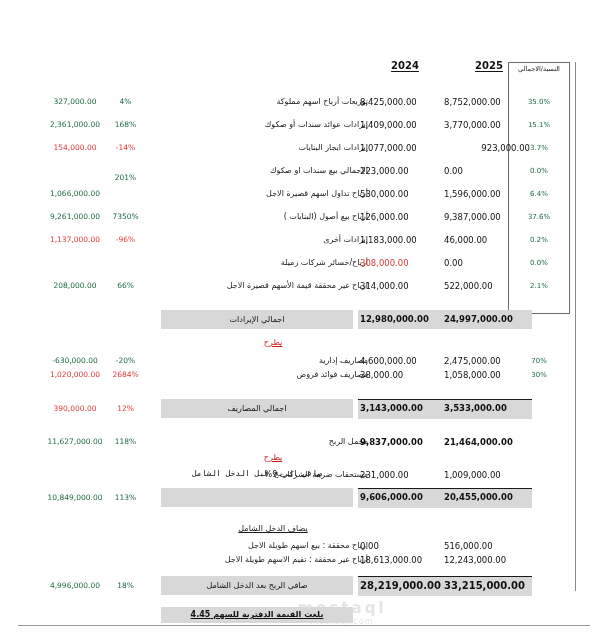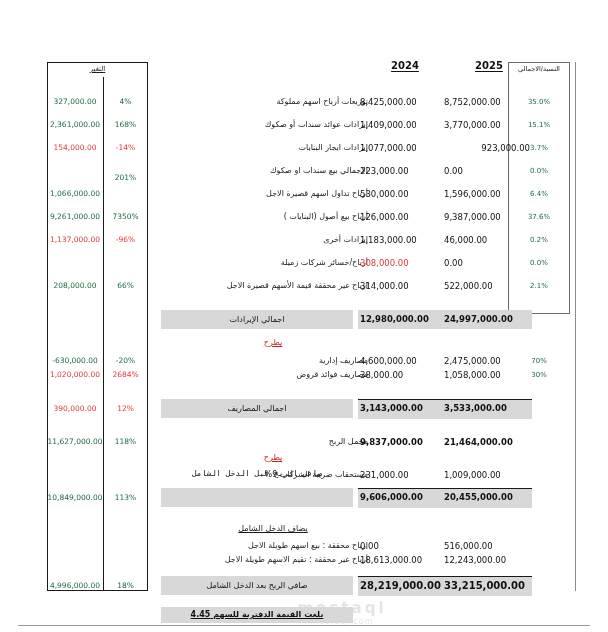--- a/index.html
+++ b/index.html
@@ -140,24 +140,20 @@
 
   <div class="watermark">
     <div class="wm-top">mostaql</div>
     <div class="wm-bot">mostaql.com</div>
   </div>
 
 
   <div class="yr yr-2024">2024</div>
   <div class="yr yr-2025">2025</div>
 
-  <div class="chg-box">
-    <div class="chg-head">التغير</div>
-    <div class="vdiv"></div>
-  </div>
 
   <div class="rat-box">
     <div class="rat-head">النسبة/الاجمالي</div>
   </div>
 
   <div class="right-edge"></div>
 
   <div id="rows-layer">
       <div class="cell desc k" style="top: 96px;">توزيعات أرباح اسهم مملوكة</div>
       <div class="cell num amt amt-2024 k" style="top: 96px;">8,425,000.00</div>

